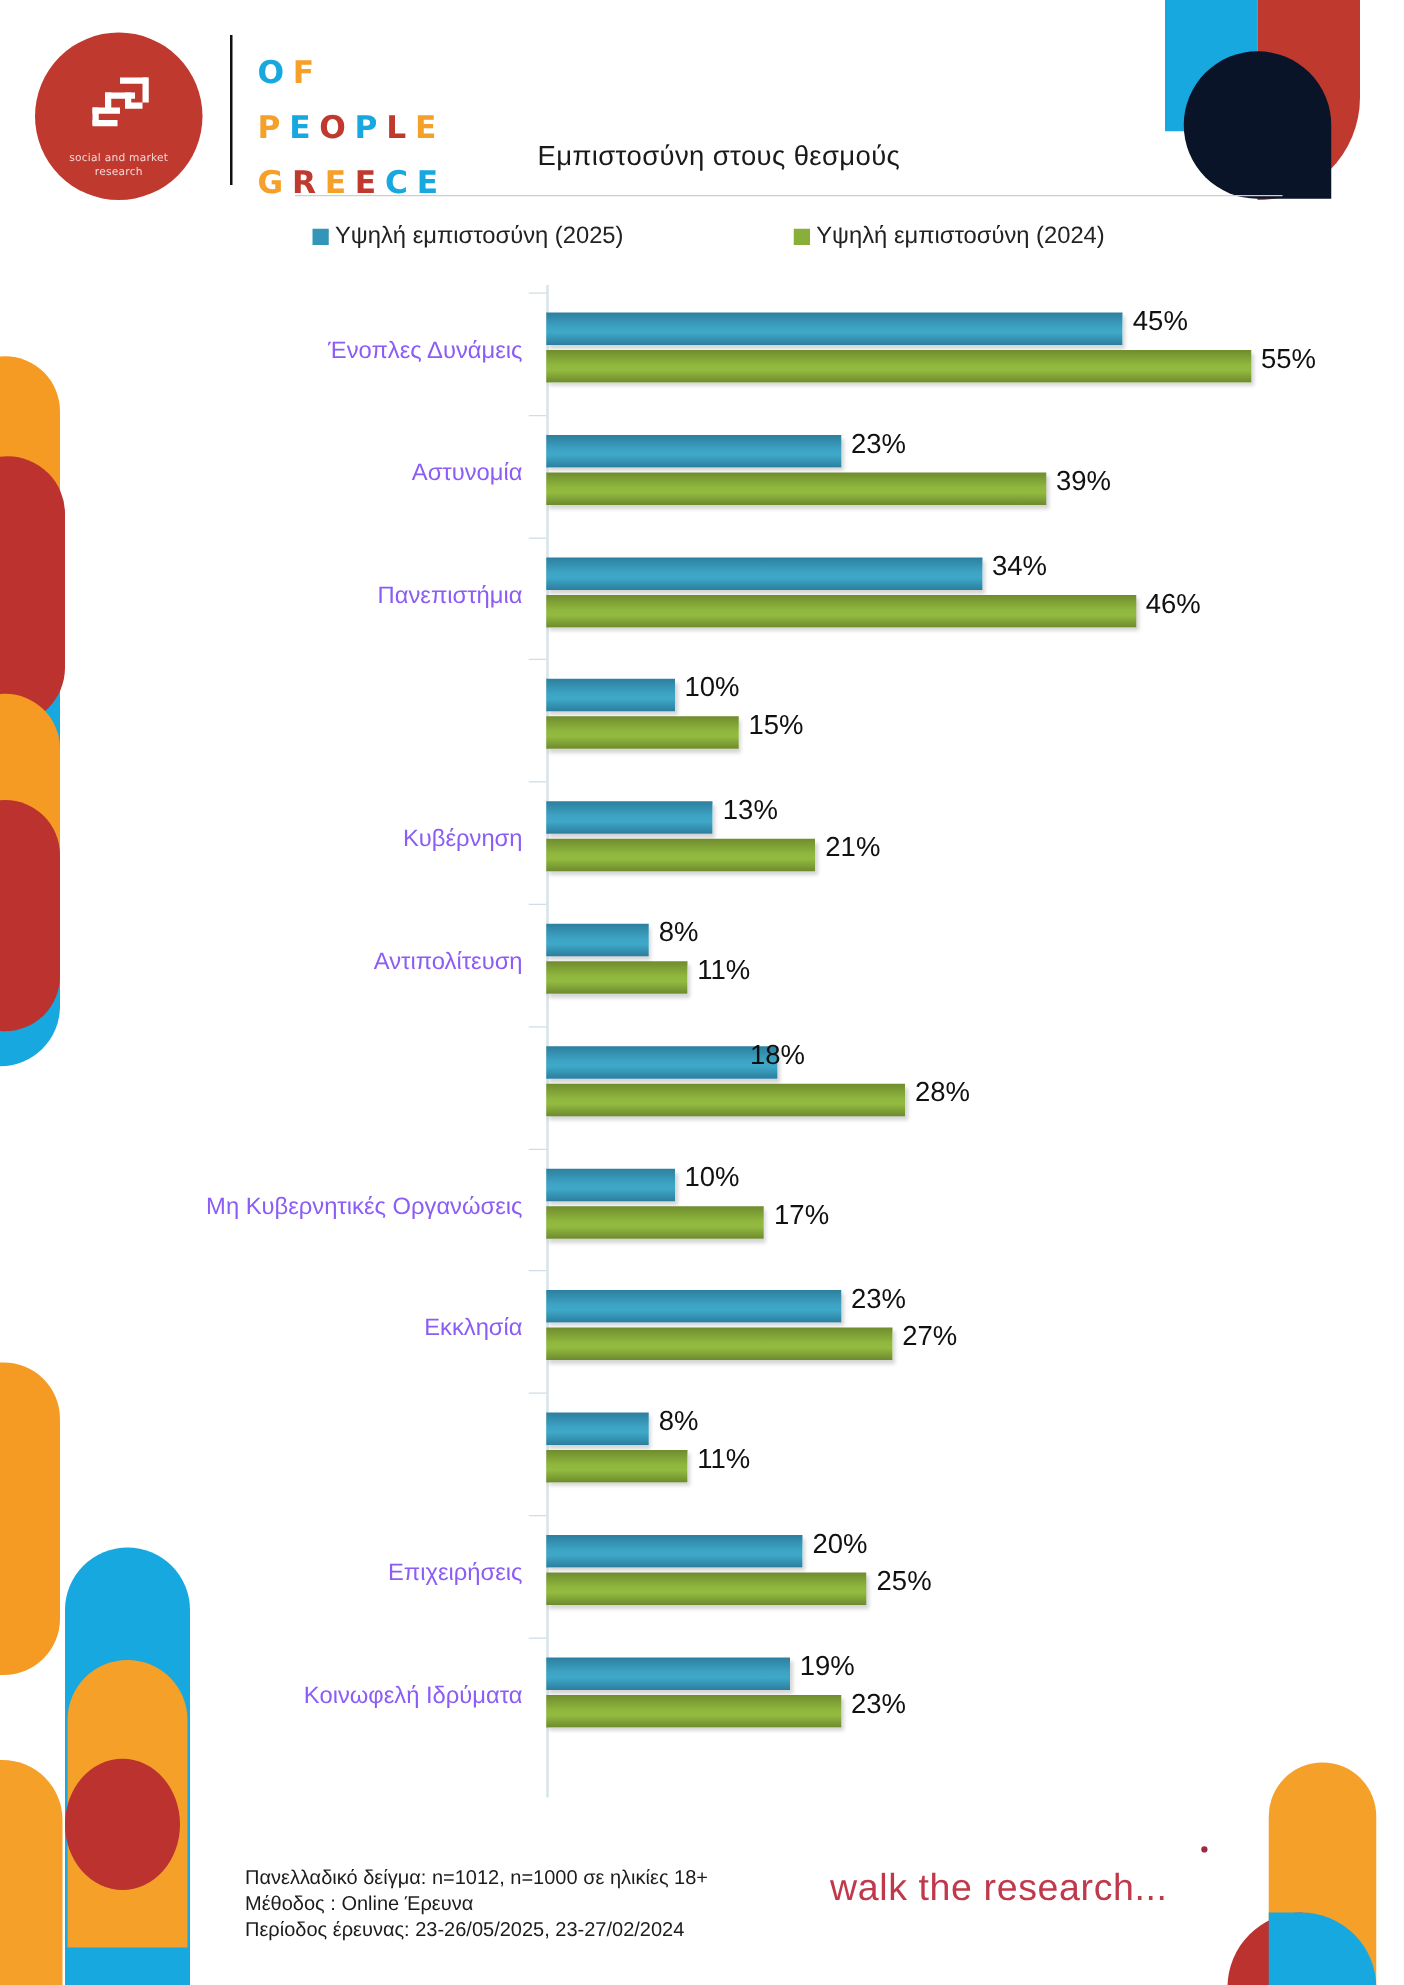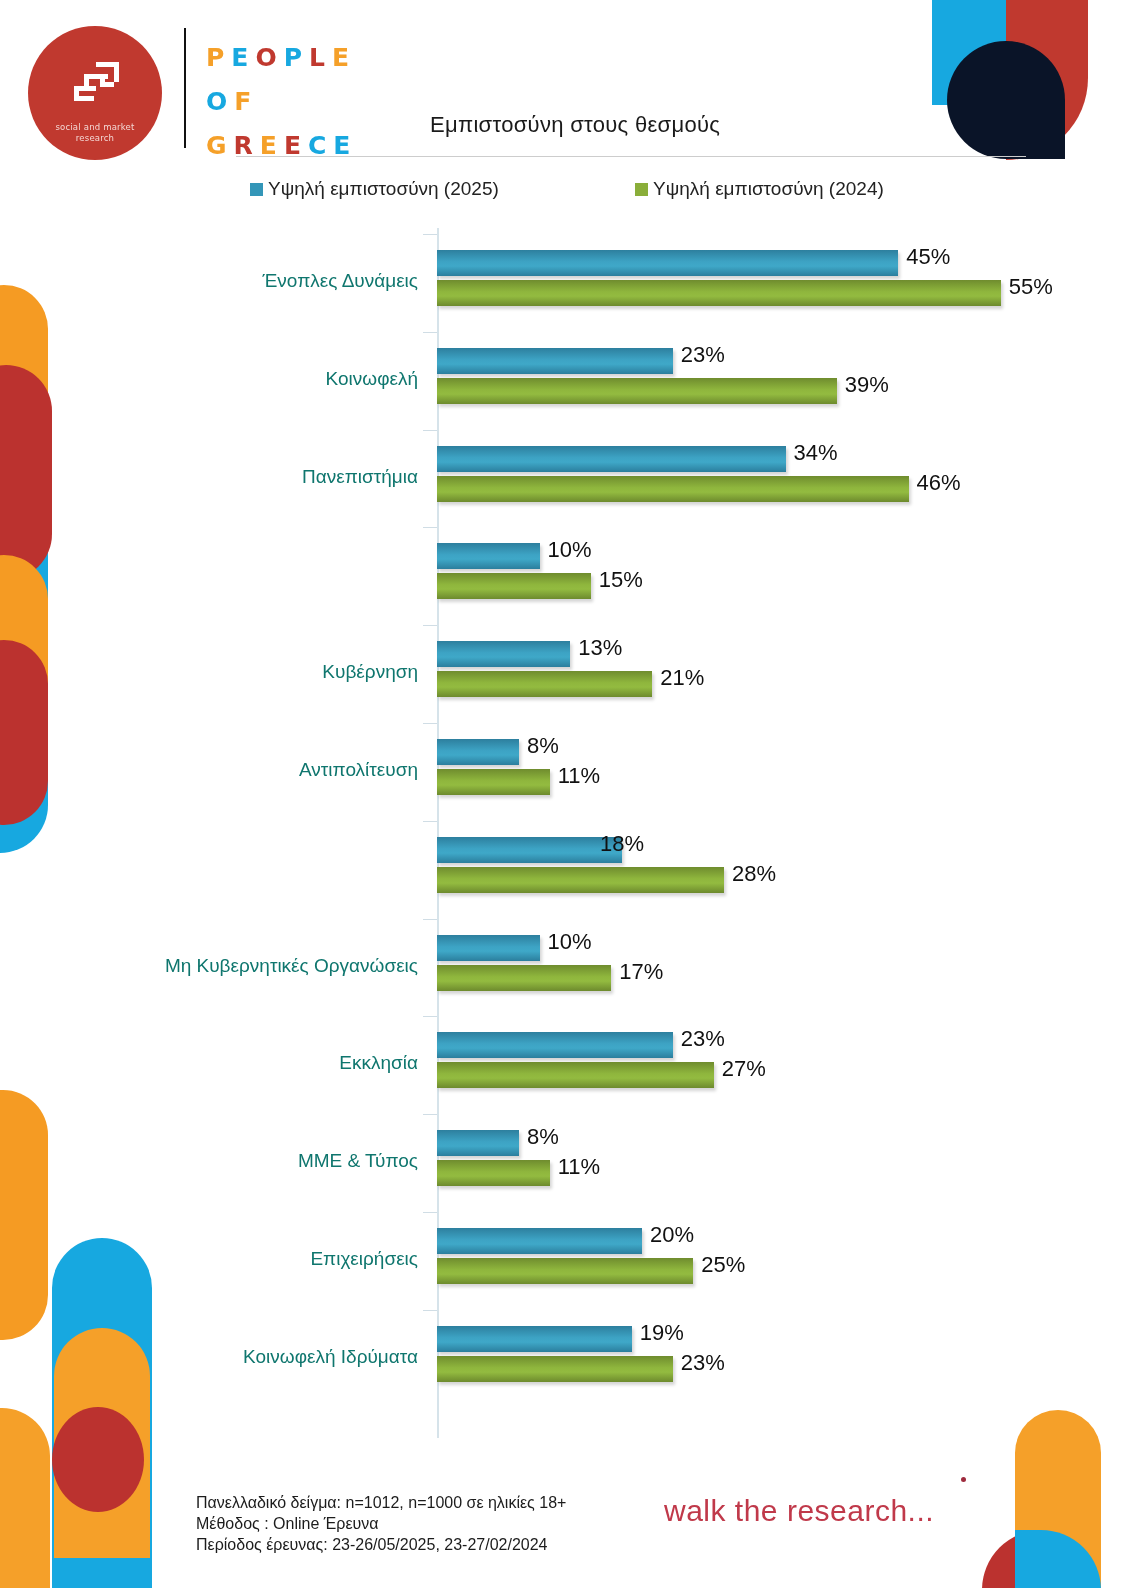--- a/index.html
+++ b/index.html
@@ -101,21 +101,21 @@
     position:absolute; left:437px; top:0; width:2px; height:1210px; background:#d6e3ea;
   }
   .row {
     position:absolute; left:0; width:1123px; height:94.5px;
   }
   .tick {
     position:absolute; left:423px; width:14px; height:1px; background:#d0dde5;
   }
   .cat-label {
     position:absolute; left:0px; width:418px; text-align:right;
-    font-size:19px; color:#0f766e;
+    font-size:19px; color:#8b5cf6;
     font-family:"Liberation Sans", sans-serif;
     white-space:nowrap;
   }
   .bar {
     position:absolute; left:437px; height:26px;
     box-shadow:2px 3px 3px rgba(0,0,0,0.17);
   }
   .bar.s2025 {
     background:linear-gradient(to bottom,#2d7f9e 0%,#3da3c4 45%,#3fa8c8 62%,#2b7e9d 100%);
   }
@@ -183,24 +183,24 @@
     <div class="logo-sub">
       <div>social and market</div>
       <div>research</div>
     </div>
   </div>
 
   <div class="logo-divider"></div>
 
   <div class="brand">
     <div class="brand-row">
+      <span style="color:#17a8e0">O</span><span style="color:#f5a029">F</span>
+    </div>
+    <div class="brand-row">
       <span style="color:#f5a029">P</span><span style="color:#17a8e0">E</span><span style="color:#c0392f">O</span><span style="color:#17a8e0">P</span><span style="color:#c0392f">L</span><span style="color:#f5a029">E</span>
-    </div>
-    <div class="brand-row">
-      <span style="color:#17a8e0">O</span><span style="color:#f5a029">F</span>
     </div>
     <div class="brand-row">
       <span style="color:#f5a029">G</span><span style="color:#c0392f">R</span><span style="color:#f5a029">E</span><span style="color:#c0392f">E</span><span style="color:#17a8e0">C</span><span style="color:#17a8e0">E</span>
     </div>
   </div>
 
   <div class="header-rule"></div>
   <div class="chart-title">Εμπιστοσύνη στους θεσμούς</div>
 </div>
 
@@ -221,21 +221,21 @@
       <div class="row" style="top: 6px;">
         <div class="tick" style="top: 0px;"></div>
         <div class="cat-label" style="top: 36px;">Ένοπλες Δυνάμεις</div>
         <div class="bar s2025" style="width: 461.25px; top: 16px;"></div>
         <div class="bar-value" style="left: 906.25px; top: 10px;">45%</div>
         <div class="bar s2024" style="width: 563.75px; top: 46px;"></div>
         <div class="bar-value" style="left: 1008.75px; top: 40px;">55%</div>
       </div>
       <div class="row" style="top: 103.8px;">
         <div class="tick" style="top: 0px;"></div>
-        <div class="cat-label" style="top: 36px;">Κοινωφελή</div>
+        <div class="cat-label" style="top: 36px;">Αστυνομία</div>
         <div class="bar s2025" style="width: 235.75px; top: 16px;"></div>
         <div class="bar-value" style="left: 680.75px; top: 10px;">23%</div>
         <div class="bar s2024" style="width: 399.75px; top: 46px;"></div>
         <div class="bar-value" style="left: 844.75px; top: 40px;">39%</div>
       </div>
       <div class="row" style="top: 201.6px;">
         <div class="tick" style="top: 0px;"></div>
         <div class="cat-label" style="top: 36px;">Πανεπιστήμια</div>
         <div class="bar s2025" style="width: 348.5px; top: 16px;"></div>
         <div class="bar-value" style="left: 793.5px; top: 10px;">34%</div>
@@ -283,21 +283,20 @@
       <div class="row" style="top: 788.4px;">
         <div class="tick" style="top: 0px;"></div>
         <div class="cat-label" style="top: 36px;">Εκκλησία</div>
         <div class="bar s2025" style="width: 235.75px; top: 16px;"></div>
         <div class="bar-value" style="left: 680.75px; top: 10px;">23%</div>
         <div class="bar s2024" style="width: 276.75px; top: 46px;"></div>
         <div class="bar-value" style="left: 721.75px; top: 40px;">27%</div>
       </div>
       <div class="row" style="top: 886.2px;">
         <div class="tick" style="top: 0px;"></div>
-        <div class="cat-label" style="top: 36px;">ΜΜΕ &amp; Τύπος</div>
         <div class="bar s2025" style="width: 82px; top: 16px;"></div>
         <div class="bar-value" style="left: 527px; top: 10px;">8%</div>
         <div class="bar s2024" style="width: 112.75px; top: 46px;"></div>
         <div class="bar-value" style="left: 557.75px; top: 40px;">11%</div>
       </div>
       <div class="row" style="top: 984px;">
         <div class="tick" style="top: 0px;"></div>
         <div class="cat-label" style="top: 36px;">Επιχειρήσεις</div>
         <div class="bar s2025" style="width: 205px; top: 16px;"></div>
         <div class="bar-value" style="left: 650px; top: 10px;">20%</div>

